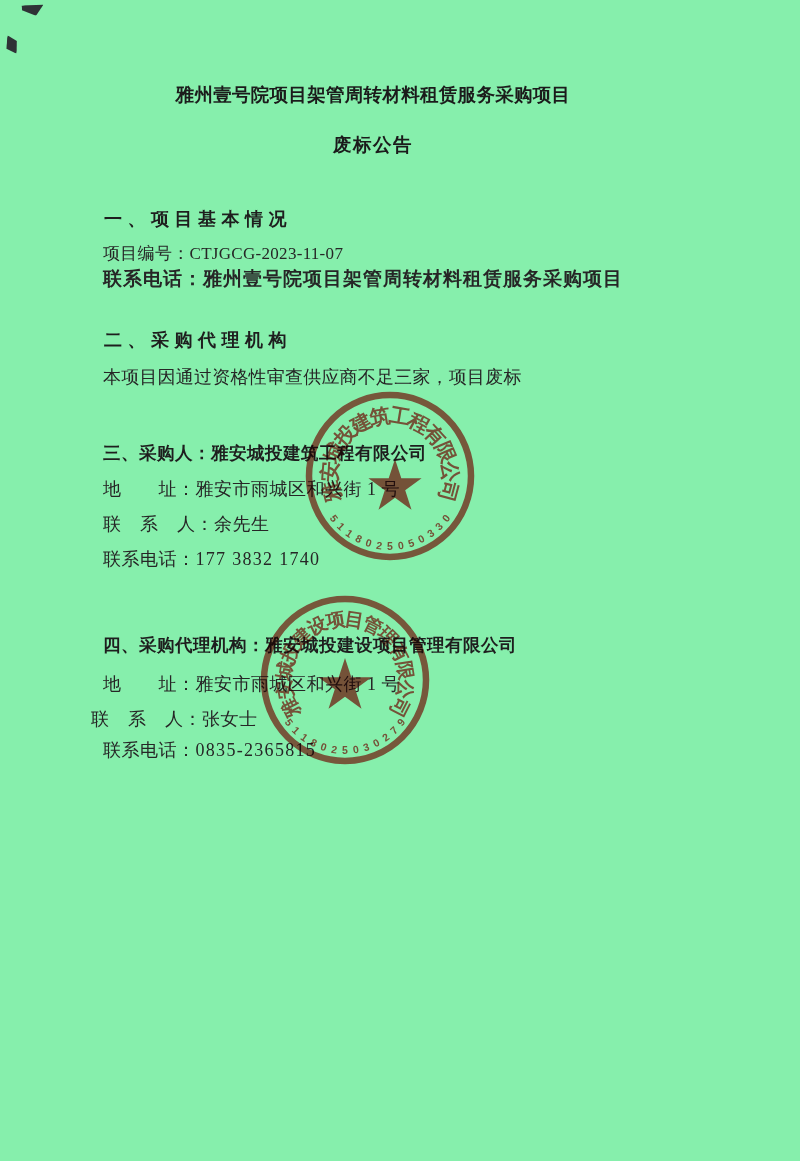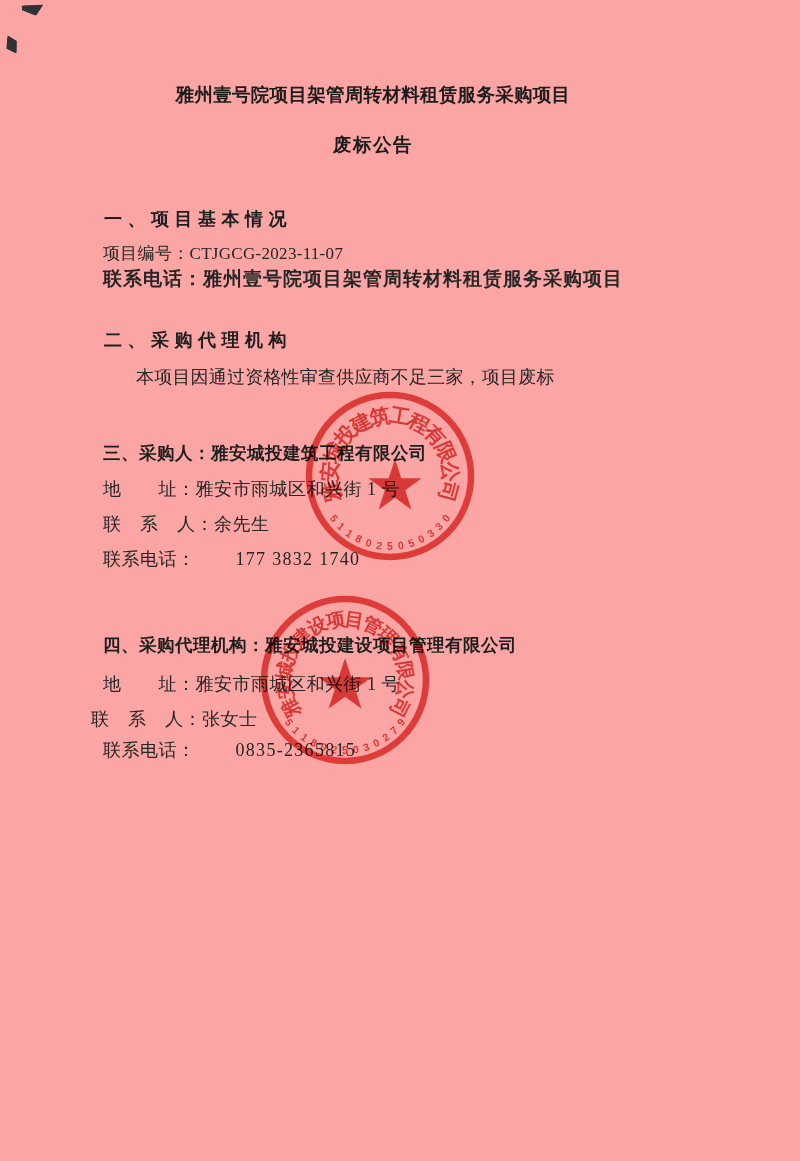--- a/index.html
+++ b/index.html
@@ -1,19 +1,19 @@
 <!DOCTYPE html>
 <html><head>
 <meta charset="utf-8">
 <style>
   html,body{margin:0;padding:0;background:#ffffff;}
   .page{
     position:relative;
     width:800px;height:1161px;
-    background:#fca5a5;
+    background:#86efac;
     overflow:hidden;
     font-family:"Liberation Serif","DejaVu Serif",serif;
   }
   .l{
     position:absolute;
     white-space:pre;
     color:#262626;
     font-size:18px;
     letter-spacing:0.5px;
     line-height:23px;
@@ -25,21 +25,21 @@
   .doc-title{top:84px;font-size:18.5px;letter-spacing:0.3px;}
   .doc-subtitle{top:134px;font-size:18.5px;letter-spacing:1.5px;}
   .hd-wide{
     font-weight:700;font-size:18px;letter-spacing:5.5px;color:#1e1e1e;
   }
   .hd{
     font-weight:700;font-size:17.5px;letter-spacing:0.5px;color:#1e1e1e;
   }
   .semi{font-weight:600;letter-spacing:1px;}
   .code{letter-spacing:0.3px;}
-  .val-num{letter-spacing:1.3px;margin-left:40px;}
+  .val-num{letter-spacing:1.3px;}
   .stamp{
     position:absolute;
     mix-blend-mode:multiply;
     opacity:0.9;
   }
   .stamp text{
     font-family:"Liberation Sans","DejaVu Sans",sans-serif;
     font-weight:700;
     text-anchor:middle;
     dominant-baseline:central;
@@ -61,21 +61,21 @@
   <div class="mark mark2"></div>
 
   <div class="l center doc-title">雅州壹号院项目架管周转材料租赁服务采购项目</div>
   <div class="l center doc-subtitle">废标公告</div>
 
   <div class="l hd-wide" style="left:104px;top:208px;">一、项目基本情况</div>
   <div class="l code" style="left:103px;top:242px;font-size:17px;text-align:center;">项目编号：CTJGCG-2023-11-07</div>
   <div class="l semi" style="left:103px;top:267px;font-size:19px;">联系电话：雅州壹号院项目架管周转材料租赁服务采购项目</div>
 
   <div class="l hd-wide" style="left:104px;top:329px;">二、采购代理机构</div>
-  <div class="l" style="left:103px;top:366px;letter-spacing:0.2px;margin-left:33px;">本项目因通过资格性审查供应商不足三家，项目废标</div>
+  <div class="l" style="left:103px;top:366px;letter-spacing:0.2px;">本项目因通过资格性审查供应商不足三家，项目废标</div>
 
   <div class="l hd" style="left:103px;top:442px;">三、采购人：雅安城投建筑工程有限公司</div>
   <div class="l" style="left:103px;top:478px;"><span>地　　址：</span><span>雅安市雨城区和兴街 1 号</span></div>
   <div class="l" style="left:103px;top:513px;"><span>联　系　人：</span><span>余先生</span></div>
   <div class="l" style="left:103px;top:548px;"><span>联系电话：</span><span class="val-num">177 3832 1740</span></div>
 
   <div class="l hd" style="left:103px;top:634px;">四、采购代理机构：雅安城投建设项目管理有限公司</div>
   <div class="l" style="left:103px;top:673px;"><span>地　　址：</span><span>雅安市雨城区和兴街 1 号</span></div>
   <div class="l" style="left:91px;top:708px;"><span>联　系　人：</span><span>张女士</span></div>
   <div class="l" style="left:103px;top:739px;"><span>联系电话：</span><span class="val-num">0835-2365815</span></div>

